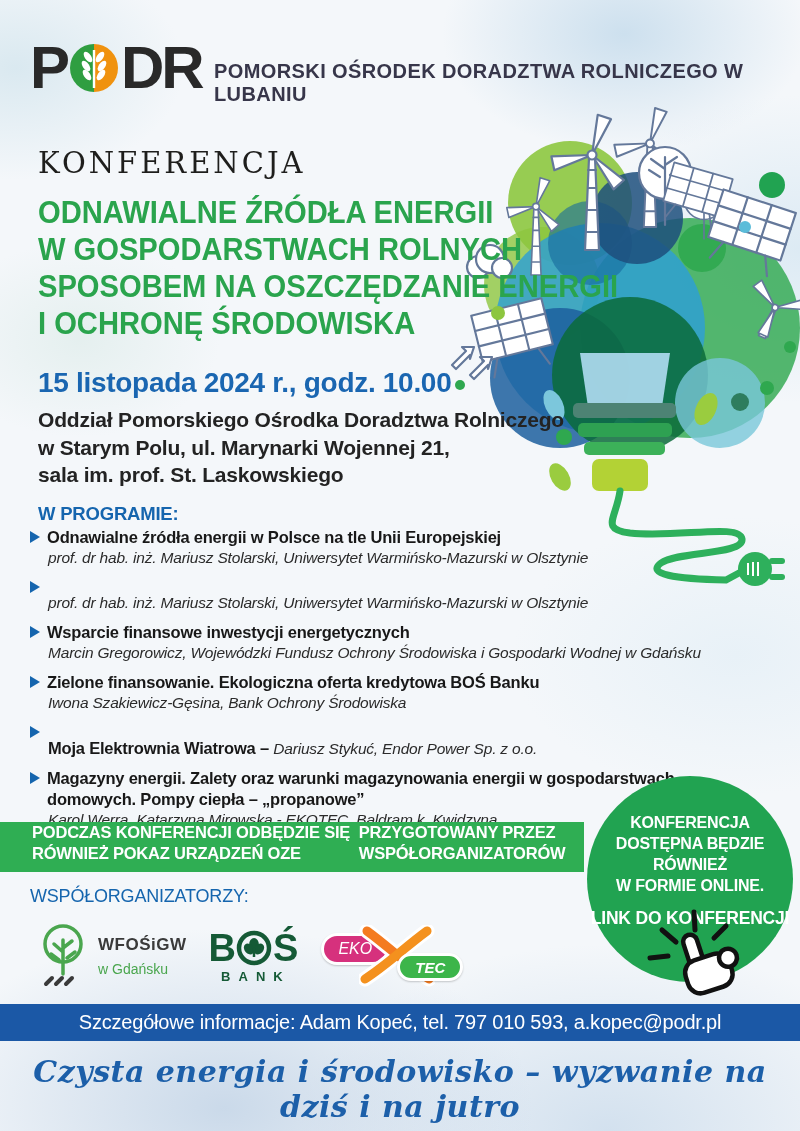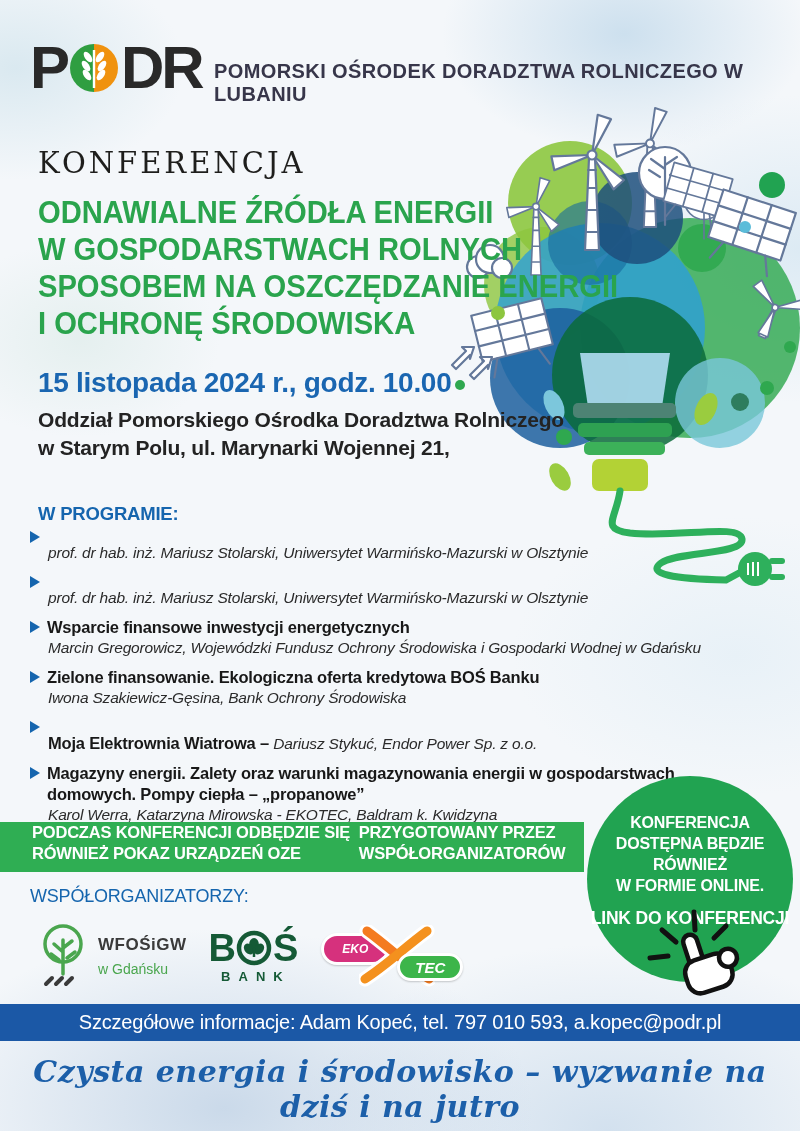--- a/index.html
+++ b/index.html
@@ -49,21 +49,21 @@
   .wfos{display:flex;align-items:center;gap:6px;}
   .wfos-name{font-size:17px;font-weight:700;color:#3a3a3a;letter-spacing:.5px;}
   .wfos-sub{font-size:14px;color:#4aa64e;margin-top:6px;}
   .endor{display:flex;align-items:center;gap:4px;}
   .endor-txt{color:#1b74c0;font-weight:700;font-size:22px;line-height:21px;letter-spacing:.5px;}
   .bos{display:flex;flex-direction:column;align-items:center;margin-left:6px;}
   .bos-row{display:flex;align-items:center;color:#155a36;font-weight:700;font-size:38px;line-height:38px;letter-spacing:-1px;}
   .bos-sub{color:#155a36;font-weight:700;font-size:13px;letter-spacing:8px;margin-top:2px;padding-left:6px;}
   .ekotec{position:relative;width:148px;height:58px;margin-left:8px;}
   .eko-pill{position:absolute;left:0;top:6px;width:68px;height:32px;background:#d6317d;border:3px solid #fff;
-    border-radius:17px;color:#fff;font-weight:700;font-size:12px;font-style:italic;display:flex;align-items:center;
+    border-radius:17px;color:#fff;font-weight:400;font-size:16px;font-style:italic;display:flex;align-items:center;
     justify-content:center;box-sizing:border-box;box-shadow:0 1px 2px rgba(0,0,0,.2);}
   .tec-pill{position:absolute;left:76px;top:26px;width:66px;height:28px;background:#3cb54a;border:3px solid #fff;
     border-radius:15px;color:#fff;font-weight:700;font-size:15px;font-style:italic;display:flex;align-items:center;
     justify-content:center;box-sizing:border-box;box-shadow:0 1px 2px rgba(0,0,0,.2);}
   .eko-x{position:absolute;left:38px;top:-2px;width:76px;height:62px;}
   
   .badge{left:587px;top:776px;width:206px;height:206px;border-radius:50%;background:#21a351;z-index:3;
     color:#fff;text-align:center;box-sizing:border-box;padding-top:36px;cursor:pointer;}
   .badge-line{font-size:16px;font-weight:700;line-height:21px;letter-spacing:-.2px;}
   .badge-link{font-size:17.5px;font-weight:700;margin-top:12px;letter-spacing:-.2px;}
@@ -200,28 +200,30 @@
     <div>ODNAWIALNE ŹRÓDŁA ENERGII</div>
     <div>W GOSPODARSTWACH ROLNYCH</div>
     <div>SPOSOBEM NA OSZCZĘDZANIE ENERGII</div>
     <div>I OCHRONĘ ŚRODOWISKA</div>
   </div>
 
   <div class="abs date-line">15 listopada 2024 r., godz. 10.00</div>
   <div class="abs venue">
     <div>Oddział Pomorskiego Ośrodka Doradztwa Rolniczego</div>
     <div>w Starym Polu, ul. Marynarki Wojennej 21,</div>
+    <div>sala im. prof. St. Laskowskiego</div>
   </div>
 
   <div class="abs prog-head">W PROGRAMIE:</div>
   <div class="abs prog-list">
 
     <div class="prog-item">
       <div class="prog-title">
           <span class="tri"></span>
+        <span>Odnawialne źródła energii w Polsce na tle Unii Europejskiej</span>
         </div>
       <div class="prog-speaker">prof. dr hab. inż. Mariusz Stolarski, Uniwersytet Warmińsko-Mazurski w Olsztynie</div>
     </div>
 
     <div class="prog-item">
       <div class="prog-title">
           <span class="tri"></span>
         </div>
       <div class="prog-speaker">prof. dr hab. inż. Mariusz Stolarski, Uniwersytet Warmińsko-Mazurski w Olsztynie</div>
     </div>

